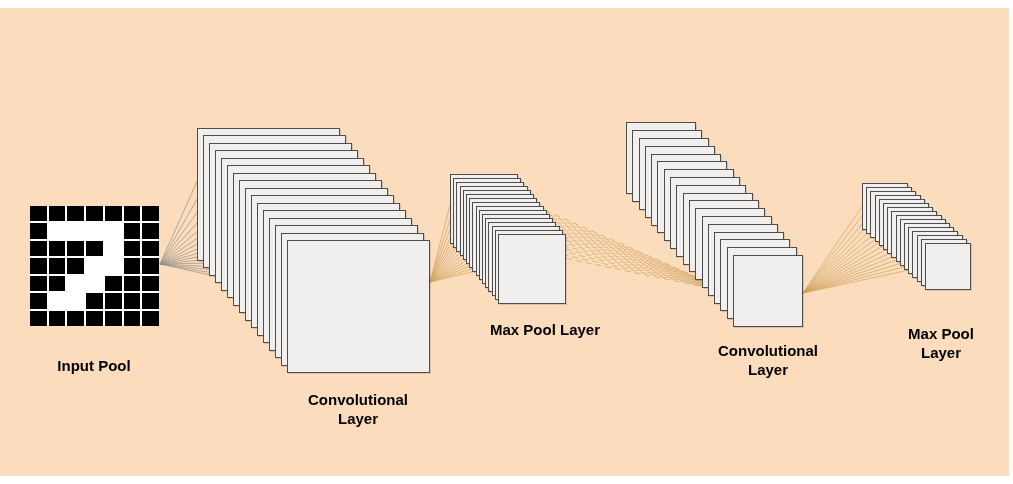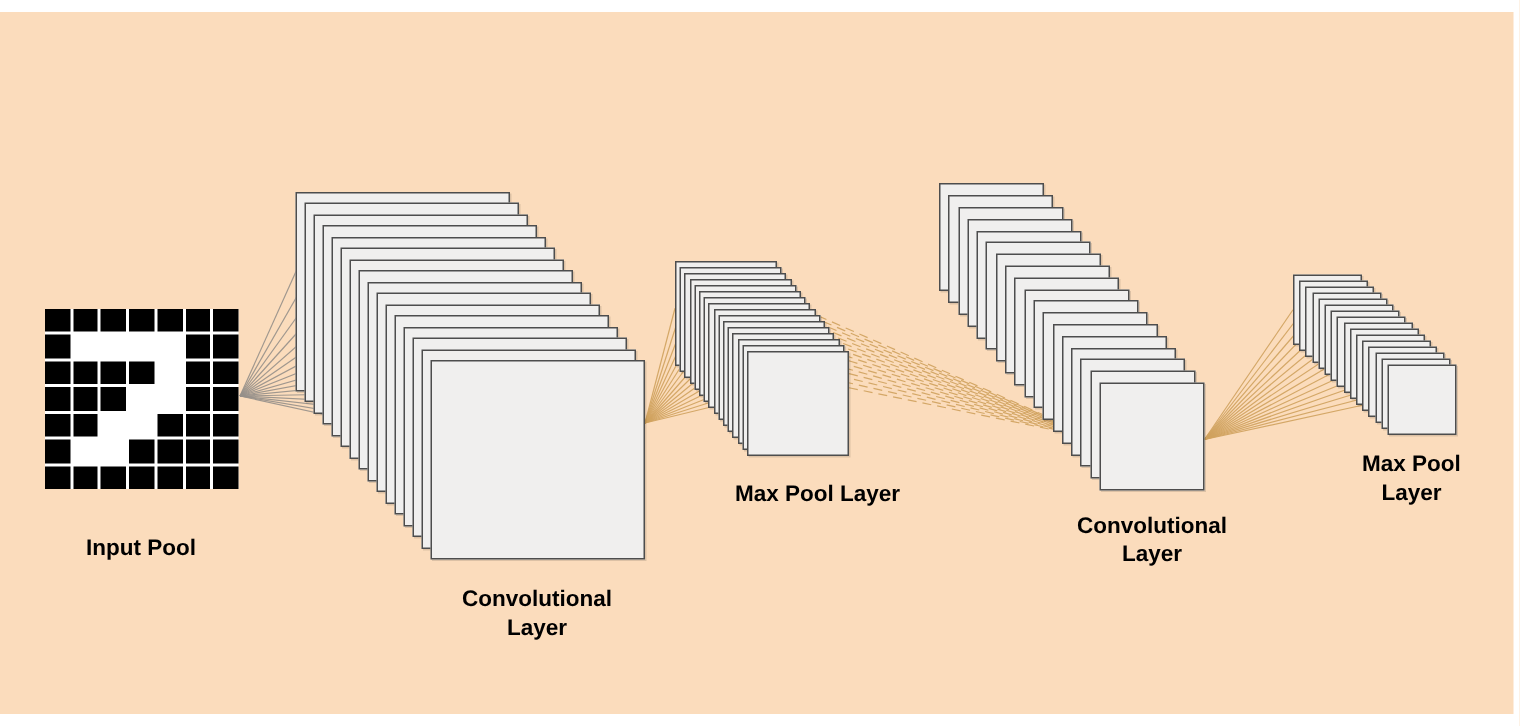--- a/index.html
+++ b/index.html
@@ -64,21 +64,21 @@
     font-size: 15px;
     line-height: 19px;
     text-align: center;
     color: #000000;
     white-space: nowrap;
   }
   #lbl-input { left: 19px;  top: 356px; width: 150px; }
   #lbl-conv1 { left: 278px; top: 390px; width: 160px; }
   #lbl-pool1 { left: 465px; top: 320px; width: 160px; }
   #lbl-conv2 { left: 688px; top: 341px; width: 160px; }
-  #lbl-pool2 { left: 881px; top: 300px; width: 120px; }
+  #lbl-pool2 { left: 881px; top: 324px; width: 120px; }
 </style>
 </head>
 <body>
 
 <div class="page">
 
   <div class="diagram-bg"></div>
 
   <svg id="conn-svg" viewBox="0 0 1013 484">
       <line x1="160" y1="264" x2="288" y2="292" stroke="#96908a" stroke-width="0.8" opacity="0.9"></line>

